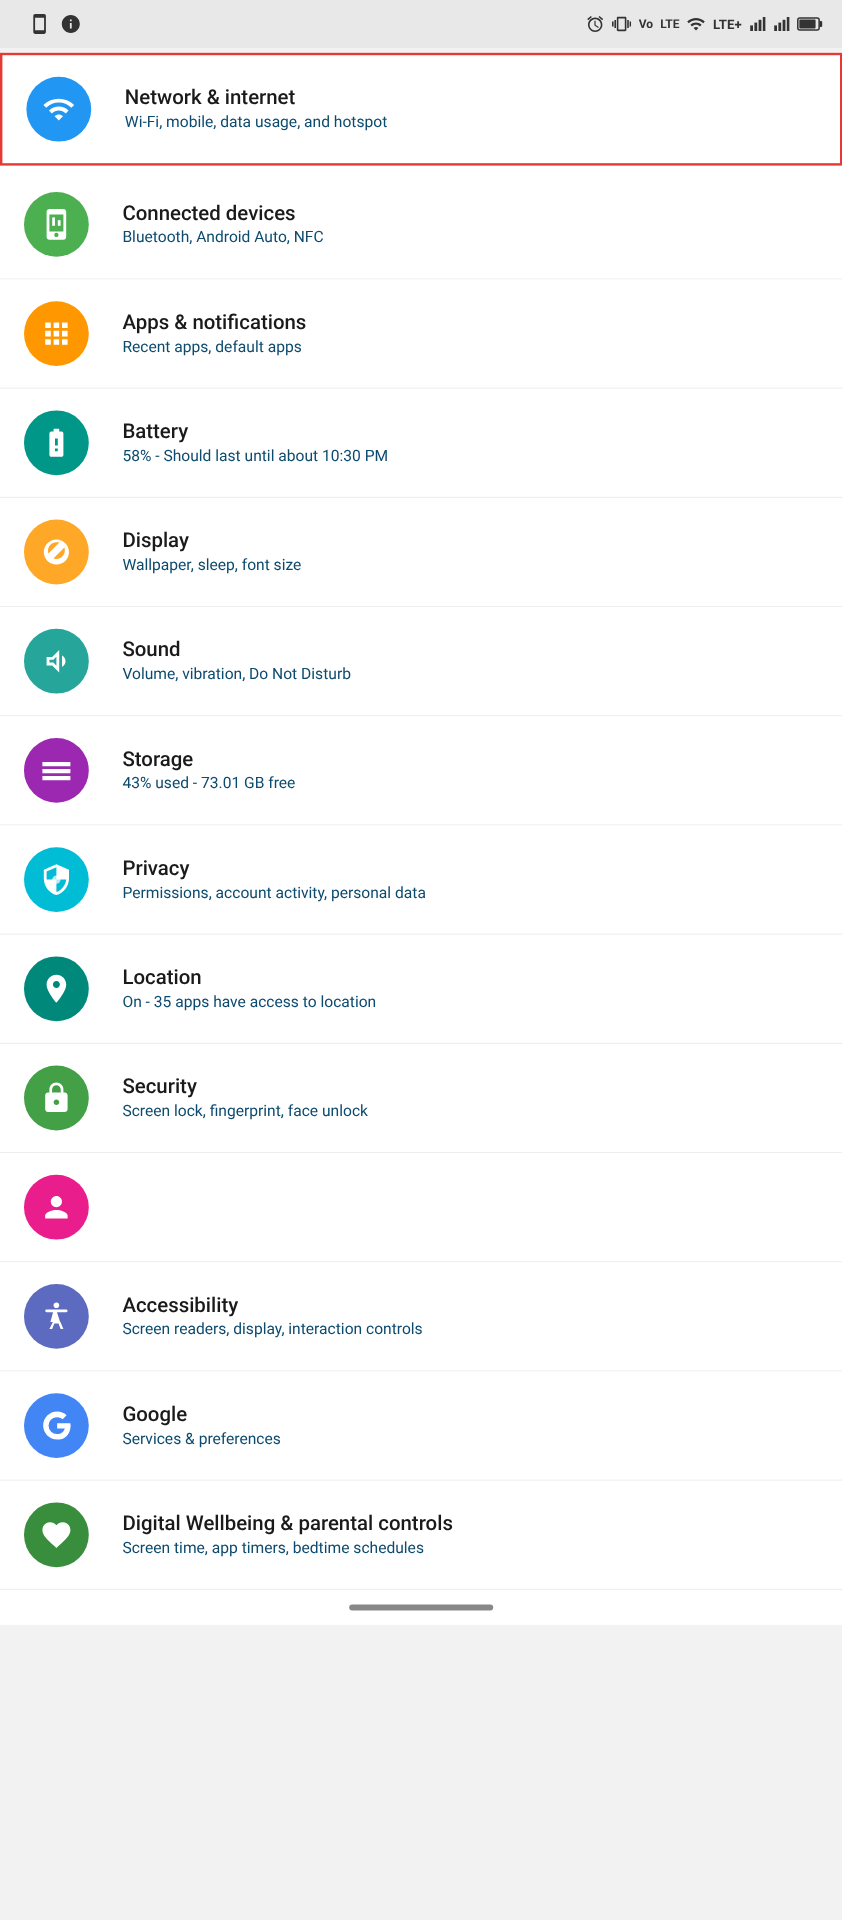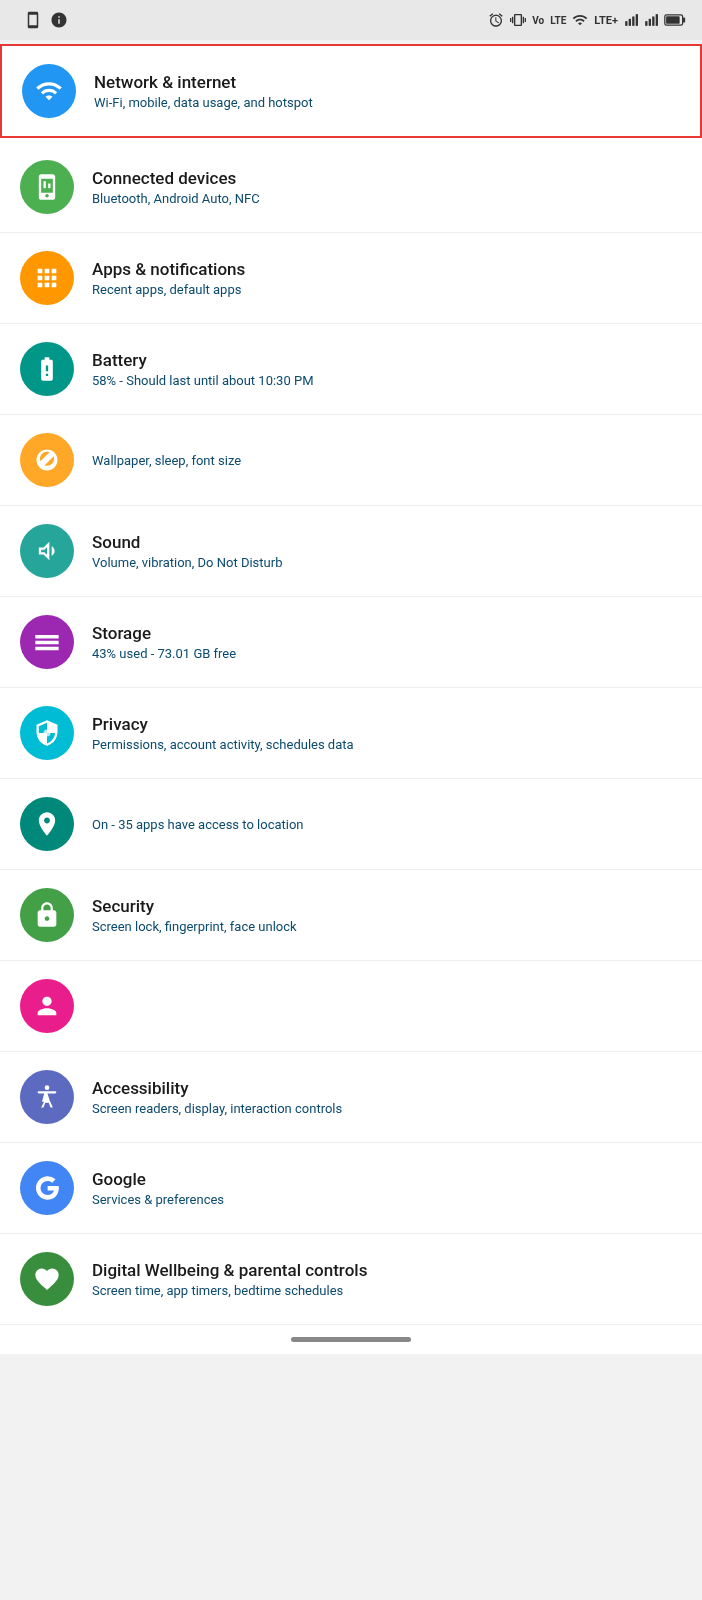--- a/index.html
+++ b/index.html
@@ -49,20 +49,21 @@
     }
 
     .settings-item {
       display: flex;
       align-items: center;
       padding: 18px 20px;
       background: #ffffff;
       border-bottom: 1px solid #eeeeee;
       cursor: pointer;
       min-height: 85px;
+      gap: 10px;
     }
 
     .settings-item.highlighted {
       border: 2.5px solid #e53935;
       margin: 4px 0;
     }
 
     .icon-circle {
       width: 54px;
       height: 54px;
@@ -229,20 +230,21 @@
       <div class="item-subtitle">58% - Should last until about 10:30 PM</div>
     </div>
   </div>
     <div class="settings-item">
     <div class="icon-circle bg-amber">
       <svg viewBox="0 0 24 24" fill="white" width="28" height="28">
           <path d="M12 3c-4.97 0-9 4.03-9 9s4.03 9 9 9 9-4.03 9-9-4.03-9-9-9zm0 2c.74 0 1.46.1 2.14.29L6.29 13.14C6.1 12.46 6 11.74 6 11c0-3.31 2.69-6 6-6zm0 12c-.74 0-1.46-.1-2.14-.29l7.85-7.85c.19.68.29 1.4.29 2.14 0 3.31-2.69 6-6 6z"></path>
         </svg>
     </div>
     <div class="item-text">
+      <div class="item-title">Display</div>
       <div class="item-subtitle">Wallpaper, sleep, font size</div>
     </div>
   </div>
     <div class="settings-item">
     <div class="icon-circle bg-teal">
       <svg viewBox="0 0 24 24" fill="white" width="28" height="28">
           <path d="M18.5 12c0-1.77-1.02-3.29-2.5-4.03v8.05c1.48-.73 2.5-2.25 2.5-4.02zM5 9v6h4l5 5V4L9 9H5zm7-.17v6.34L9.83 13H7v-2h2.83L12 8.83z"></path>
         </svg>
     </div>
     <div class="item-text">
@@ -263,30 +265,31 @@
   </div>
     <div class="settings-item">
     <div class="icon-circle bg-cyan">
       <svg viewBox="0 0 24 24" fill="white" width="28" height="28">
           <path d="M12 1L3 5v6c0 5.55 3.84 10.74 9 12 5.16-1.26 9-6.45 9-12V5l-9-4zm0 10.99h7c-.53 4.12-3.28 7.79-7 8.94V12H5V6.3l7-3.11v8.8z"></path>
           <circle cx="12" cy="12" r="3" fill="white" opacity="0.7"></circle>
         </svg>
     </div>
     <div class="item-text">
       <div class="item-title">Privacy</div>
-      <div class="item-subtitle">Permissions, account activity, schedules data</div>
+      <div class="item-subtitle">Permissions, account activity, personal data</div>
     </div>
   </div>
     <div class="settings-item">
     <div class="icon-circle bg-teal2">
       <svg viewBox="0 0 24 24" fill="white" width="28" height="28">
           <path d="M12 2C8.13 2 5 5.13 5 9c0 5.25 7 13 7 13s7-7.75 7-13c0-3.87-3.13-7-7-7zm0 9.5c-1.38 0-2.5-1.12-2.5-2.5s1.12-2.5 2.5-2.5 2.5 1.12 2.5 2.5-1.12 2.5-2.5 2.5z"></path>
         </svg>
     </div>
     <div class="item-text">
+      <div class="item-title">Location</div>
       <div class="item-subtitle">On - 35 apps have access to location</div>
     </div>
   </div>
     <div class="settings-item">
     <div class="icon-circle bg-green2">
       <svg viewBox="0 0 24 24" fill="white" width="28" height="28">
           <path d="M18 8h-1V6c0-2.76-2.24-5-5-5S7 3.24 7 6v2H6c-1.1 0-2 .9-2 2v10c0 1.1.9 2 2 2h12c1.1 0 2-.9 2-2V10c0-1.1-.9-2-2-2zm-6 9c-1.1 0-2-.9-2-2s.9-2 2-2 2 .9 2 2-.9 2-2 2zm3.1-9H8.9V6c0-1.71 1.39-3.1 3.1-3.1 1.71 0 3.1 1.39 3.1 3.1v2z"></path>
         </svg>
     </div>
     <div class="item-text">

